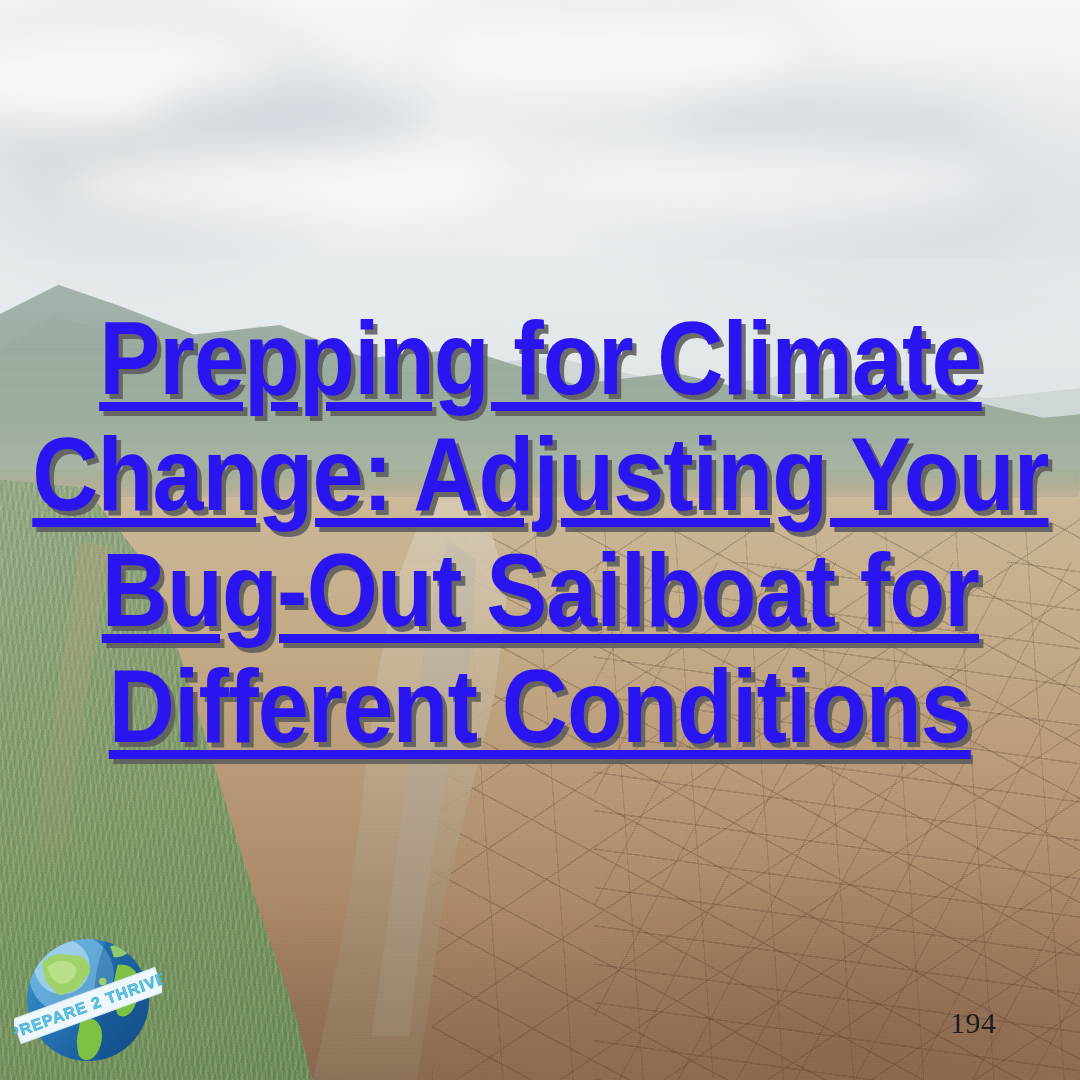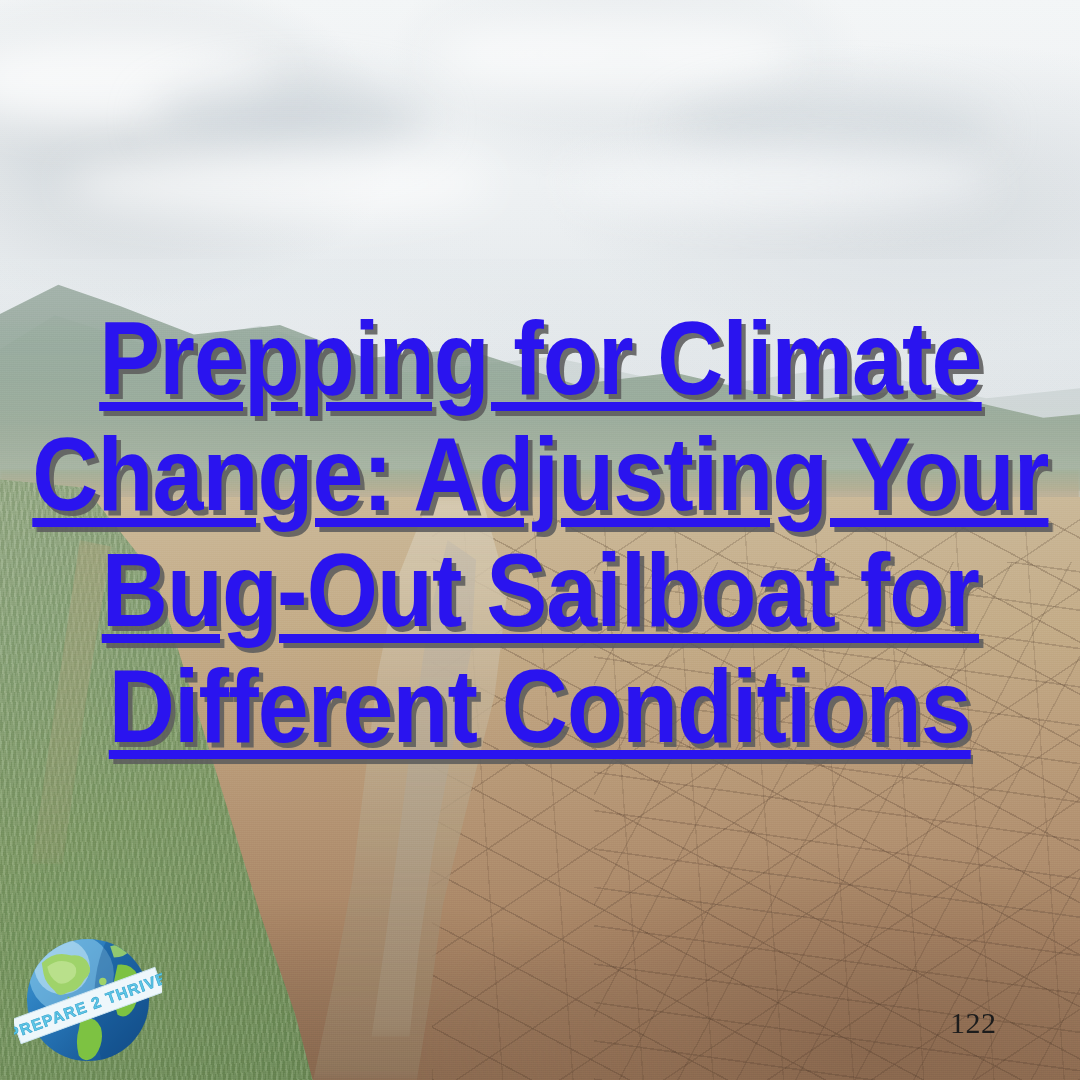--- a/index.html
+++ b/index.html
@@ -301,15 +301,15 @@
         <circle cx="88" cy="88" r="2.5" fill="#9fd36a"></circle>
       </g>
 
       <g transform="rotate(-20 80 86)">
         <rect x="-2" y="72" width="164" height="28" fill="#eef7fb" stroke="#cfe6f1" stroke-width="1"></rect>
         <text x="80" y="92" text-anchor="middle" font-family="'Liberation Sans', sans-serif" font-size="17" font-weight="700" letter-spacing="1.2" fill="#5fc8e8" stroke="#2f9ec9" stroke-width="0.6">PREPARE 2 THRIVE</text>
       </g>
     </svg>
   </div>
 
-  <div class="page-num">122</div>
+  <div class="page-num">194</div>
 
 </div>
 
 </body></html>

